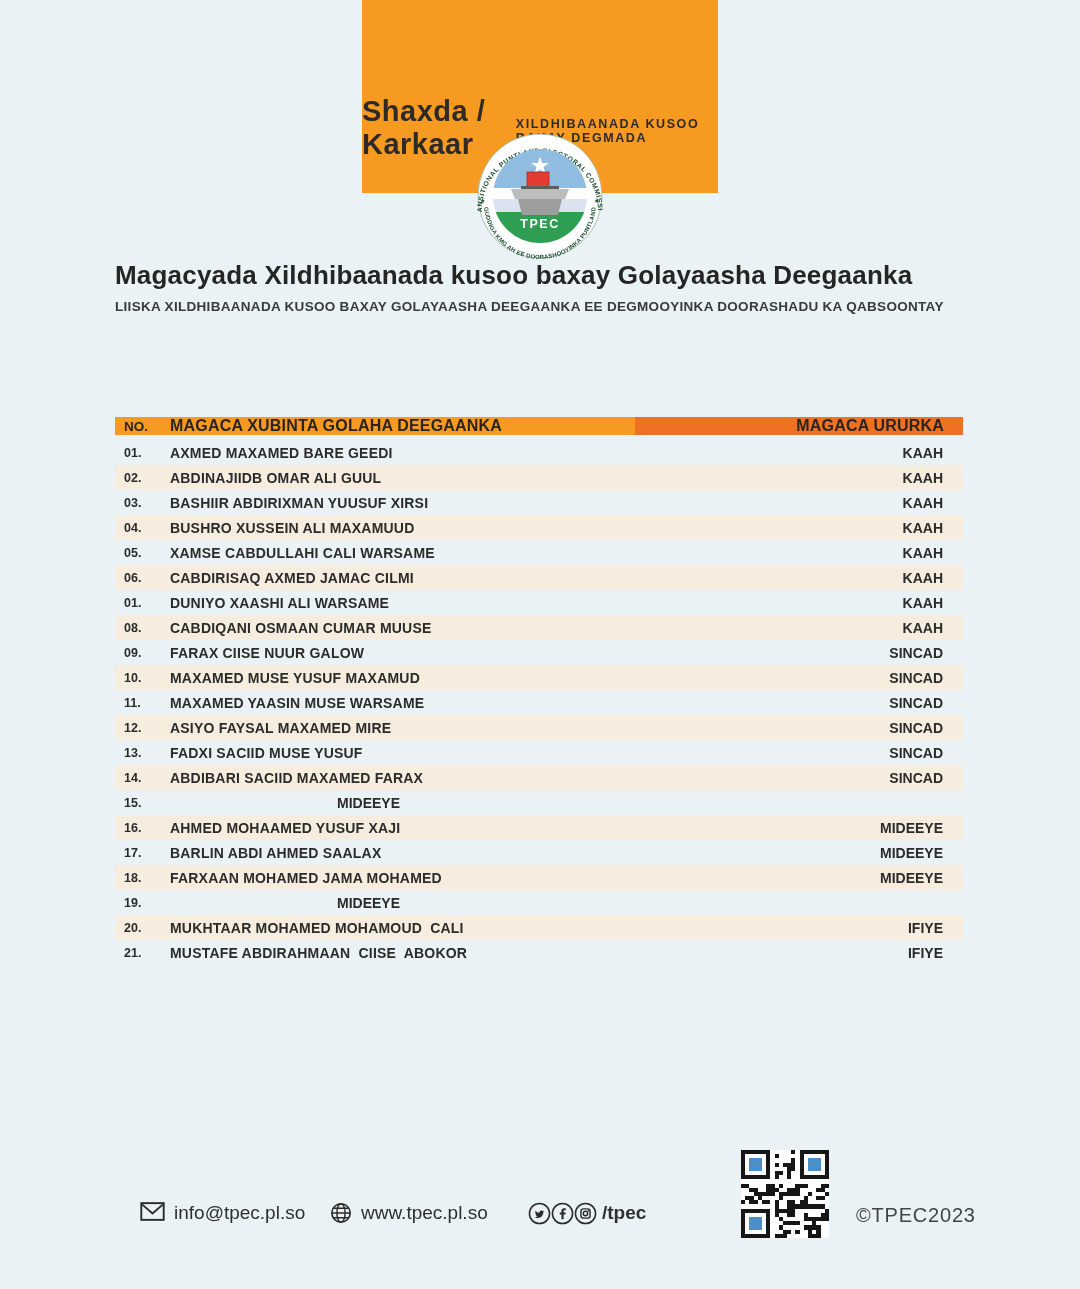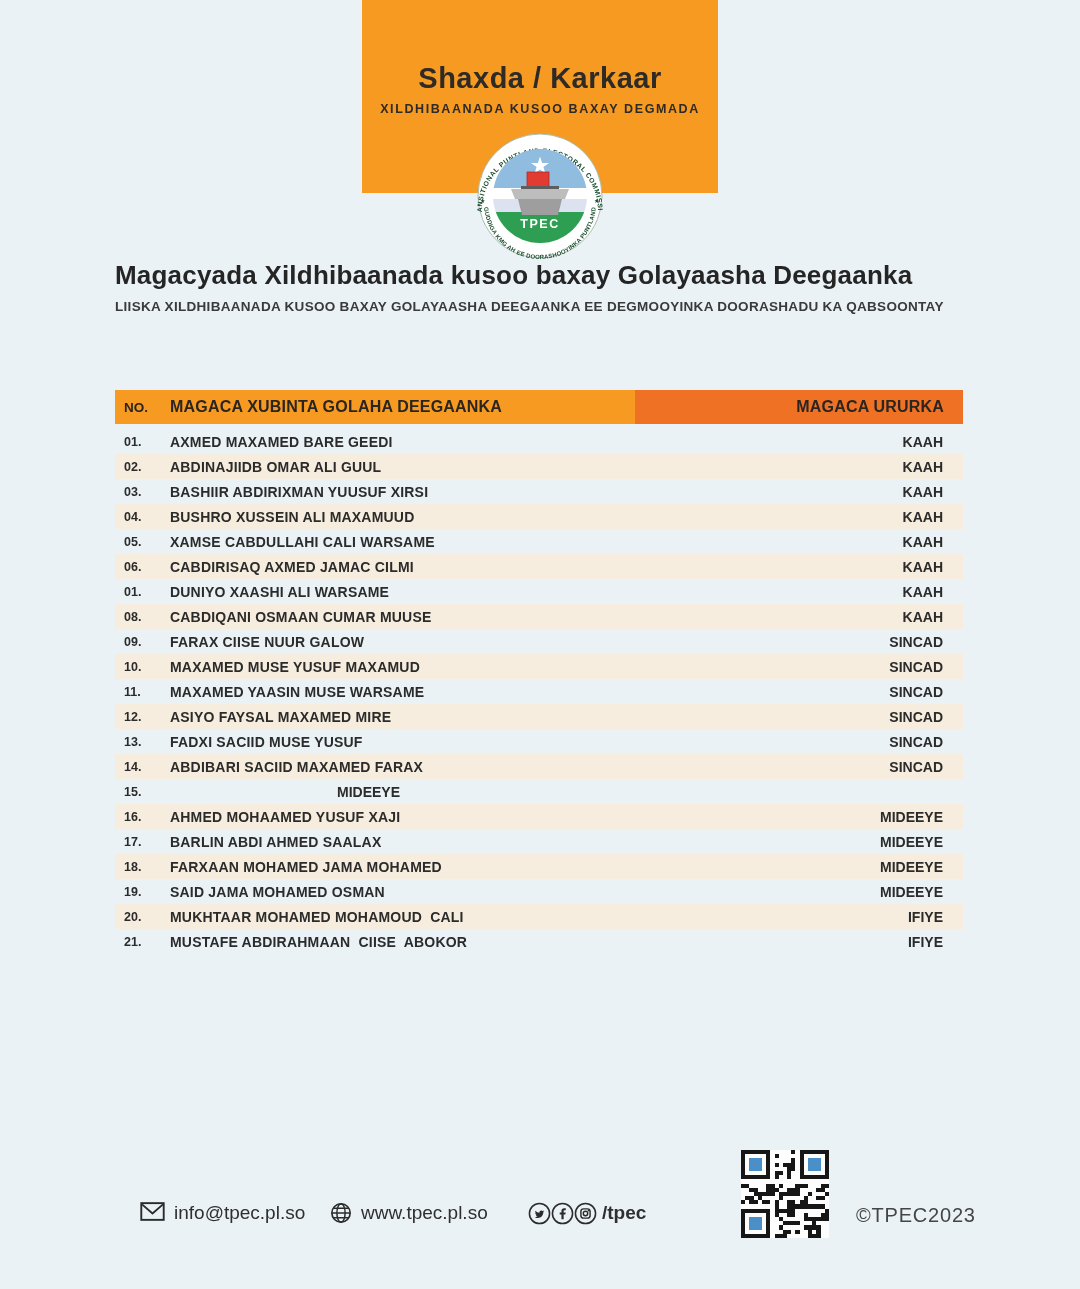--- a/index.html
+++ b/index.html
@@ -9,42 +9,42 @@
     background:var(--bg,#EAF2F5);
     font-family:"Liberation Sans", sans-serif;
     color:var(--ink,#262626);
     overflow:hidden;
   }
 
   
   .top-box{
     position:absolute; left:362px; top:0; width:356px; height:193px;
     background:var(--orange,#F69A22);
-    display:flex; flex-direction:column; align-items:center;
+    display:flex; flex-direction:row; align-items:center;
     padding-top:62px; box-sizing:border-box;
   }
   .district-title{ font-size:29px; font-weight:700; color:#2E2A26; letter-spacing:0.5px; }
   .district-subtitle{ font-size:12.5px; font-weight:700; color:#2E2A26; letter-spacing:1.6px; margin-top:7px; }
 
   
   .logo{ position:absolute; left:477px; top:133px; width:126px; height:126px; }
 
   
   .main-title{
     position:absolute; left:115px; top:260px; width:860px;
     font-size:26px; font-weight:700; color:#252525; letter-spacing:0.2px;
   }
   .main-subtitle{
     position:absolute; left:115px; top:299px; width:860px;
     font-size:13.5px; font-weight:700; color:#3A3A3A; letter-spacing:0.3px;
   }
 
   
   .table{ position:absolute; left:115px; top:390px; width:848px; }
-  .thead{ display:flex; height:34px; }
+  .thead{ display:flex; height:45px;align-items:flex-end; }
   .th-left{
     width:520px; background:var(--orange,#F69A22);
     display:flex; align-items:center; box-sizing:border-box;
   }
   .th-no{ width:55px; padding-left:9px; box-sizing:border-box; font-size:13.5px; font-weight:700; color:#2A2520; }
   .th-name{ font-size:16px; font-weight:700; color:#2A2520; letter-spacing:0.2px; }
   .th-right{
     width:328px; background:var(--orange-dark,#EE7124);
     display:flex; align-items:center; justify-content:flex-end;
     padding-right:19px; box-sizing:border-box;
@@ -228,21 +228,20 @@
       </div>
 
       <div class="row">
         <span class="cell-no">18.</span>
         <span class="cell-name">FARXAAN MOHAMED JAMA MOHAMED</span>
         <span class="cell-party">MIDEEYE</span>
       </div>
 
       <div class="row">
         <span class="cell-no">19.</span>
-        <span class="cell-name">SAID JAMA MOHAMED OSMAN</span>
         <span class="cell-party">MIDEEYE</span>
       </div>
 
       <div class="row">
         <span class="cell-no">20.</span>
         <span class="cell-name">MUKHTAAR MOHAMED MOHAMOUD  CALI</span>
         <span class="cell-party">IFIYE</span>
       </div>
 
       <div class="row">

